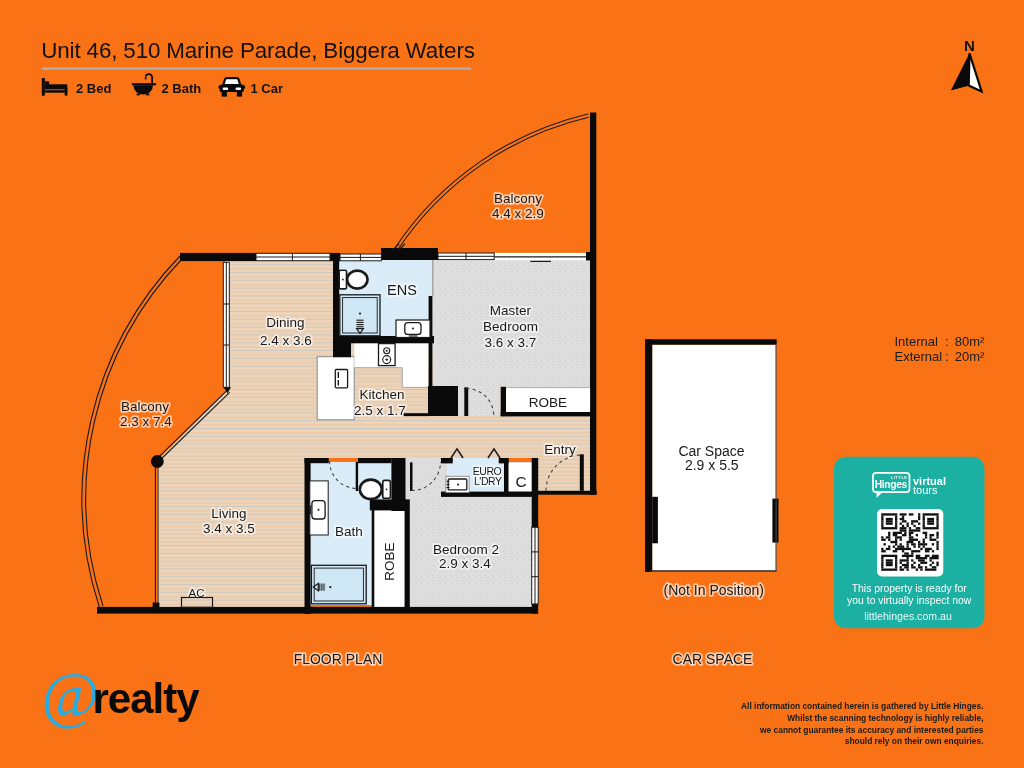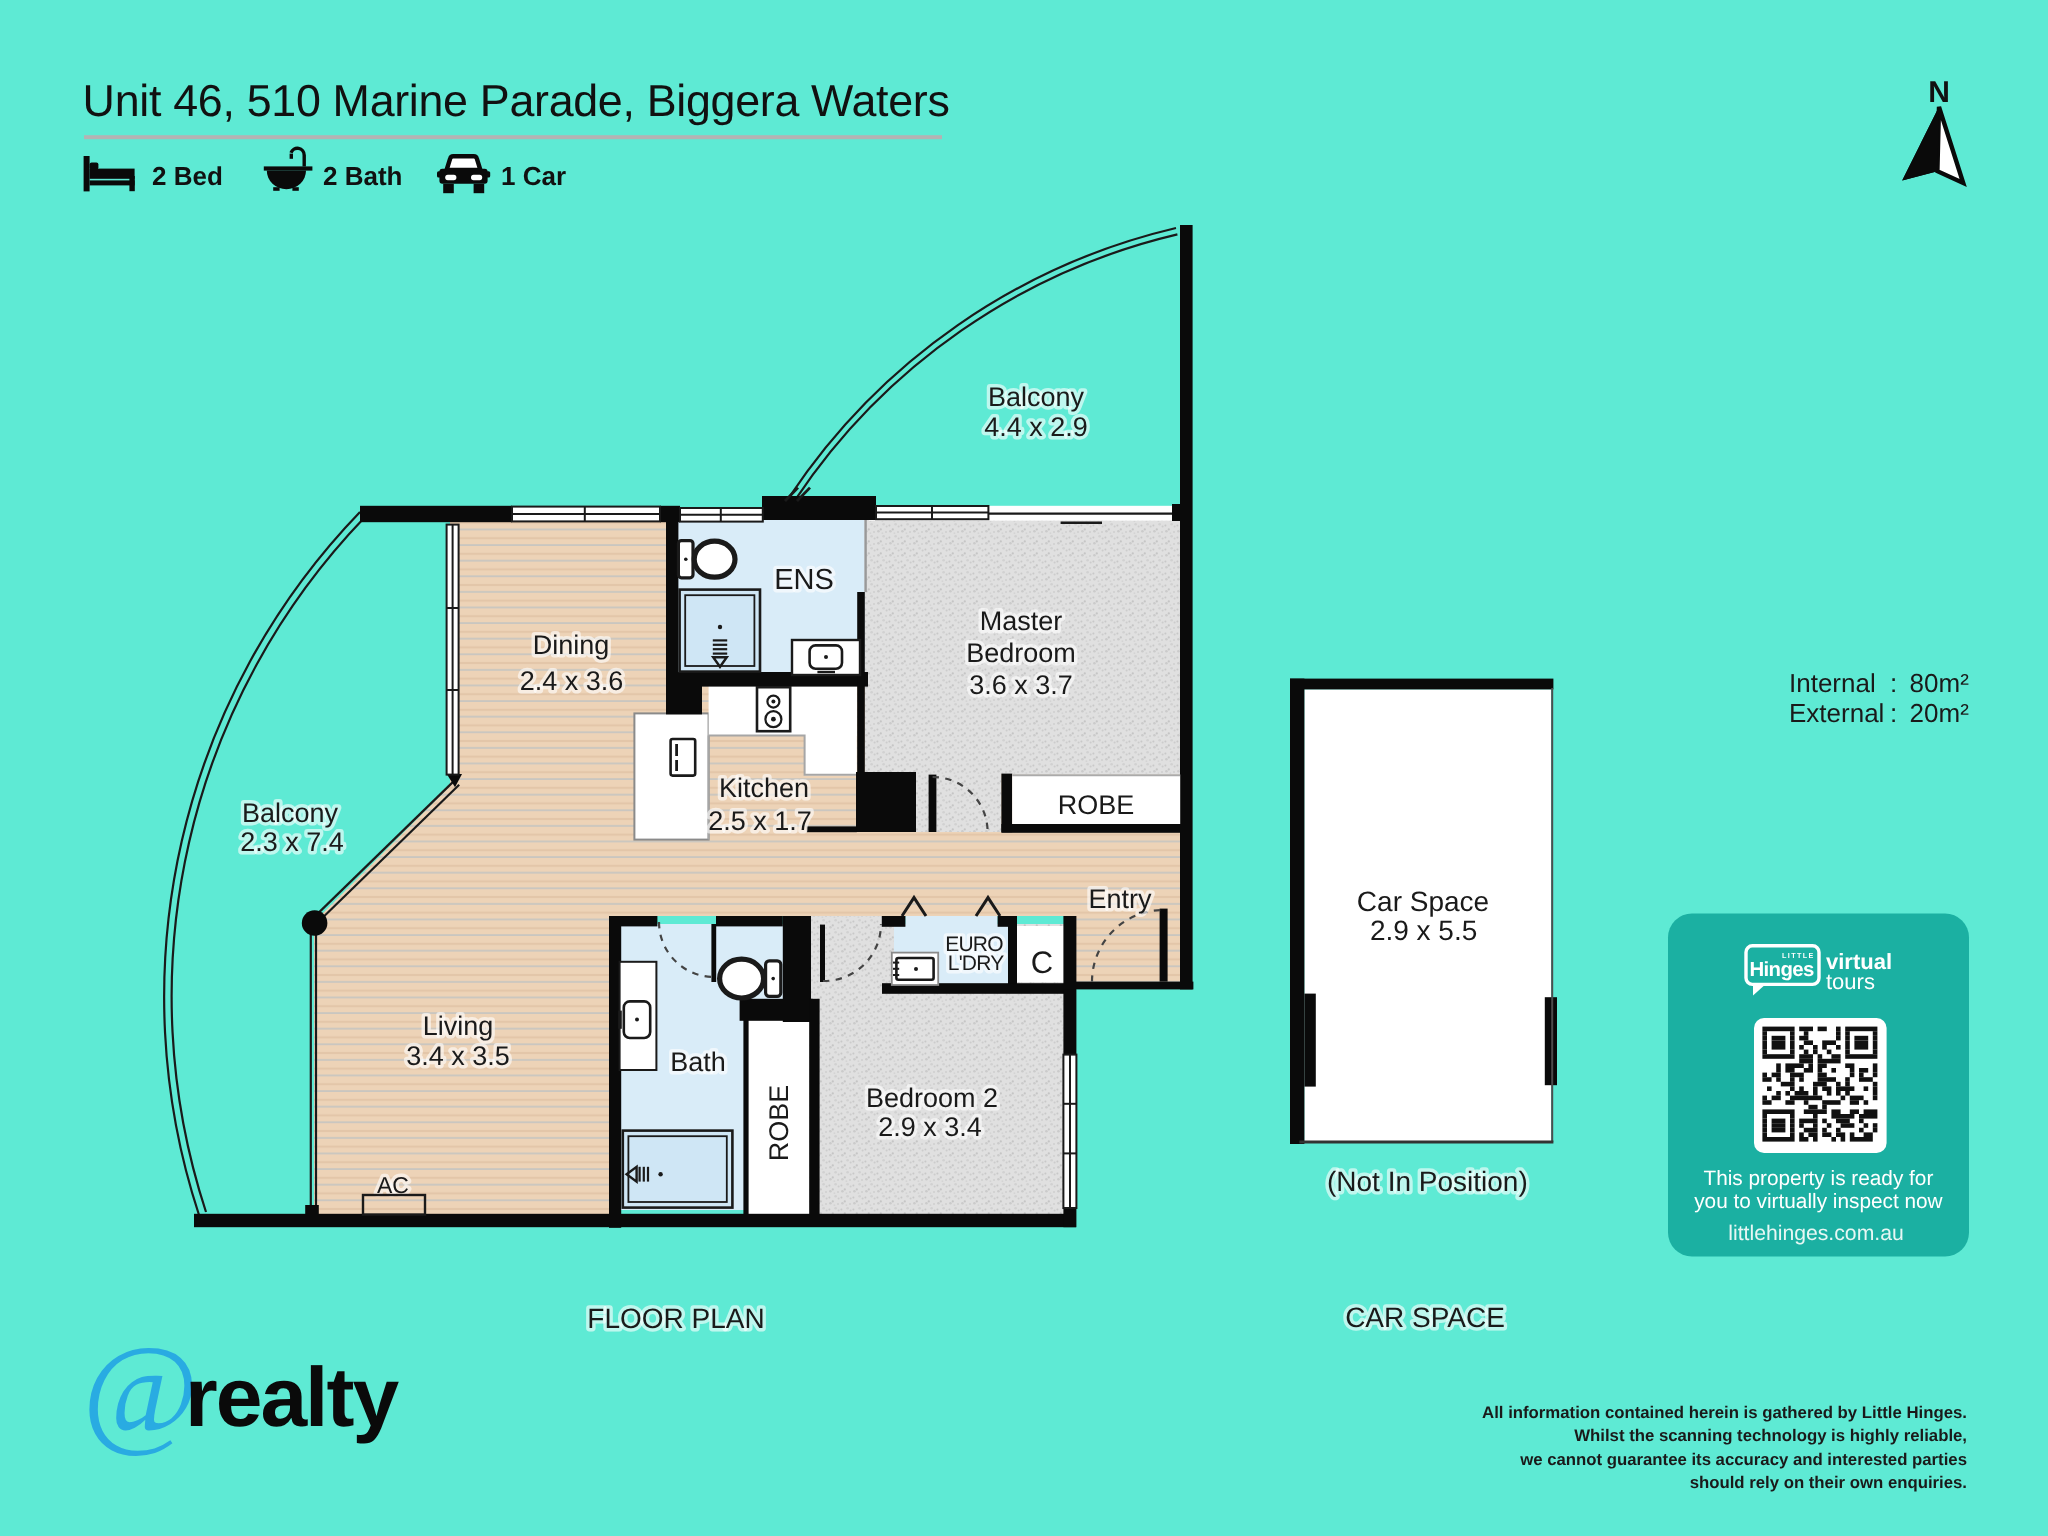--- a/index.html
+++ b/index.html
@@ -1,16 +1,16 @@
 <!DOCTYPE html>
 <html><head>
 <meta charset="utf-8">
 <style>
   html,body{margin:0;padding:0;background:#fff;}
-  #page{position:relative;width:1024px;height:768px;background:#5eead4;overflow:hidden;
+  #page{position:relative;width:1024px;height:768px;background:#f97316;overflow:hidden;
         font-family:"Liberation Sans", sans-serif;}
   svg{display:block}
 </style>
 </head>
 <body>
 <div id="page">
 <svg width="1024" height="768" viewBox="0 0 1024 768">
 <defs>
   <pattern id="wood" width="8" height="7.8" patternUnits="userSpaceOnUse">
     <rect width="8" height="7.8" fill="#edd3b7"></rect>

